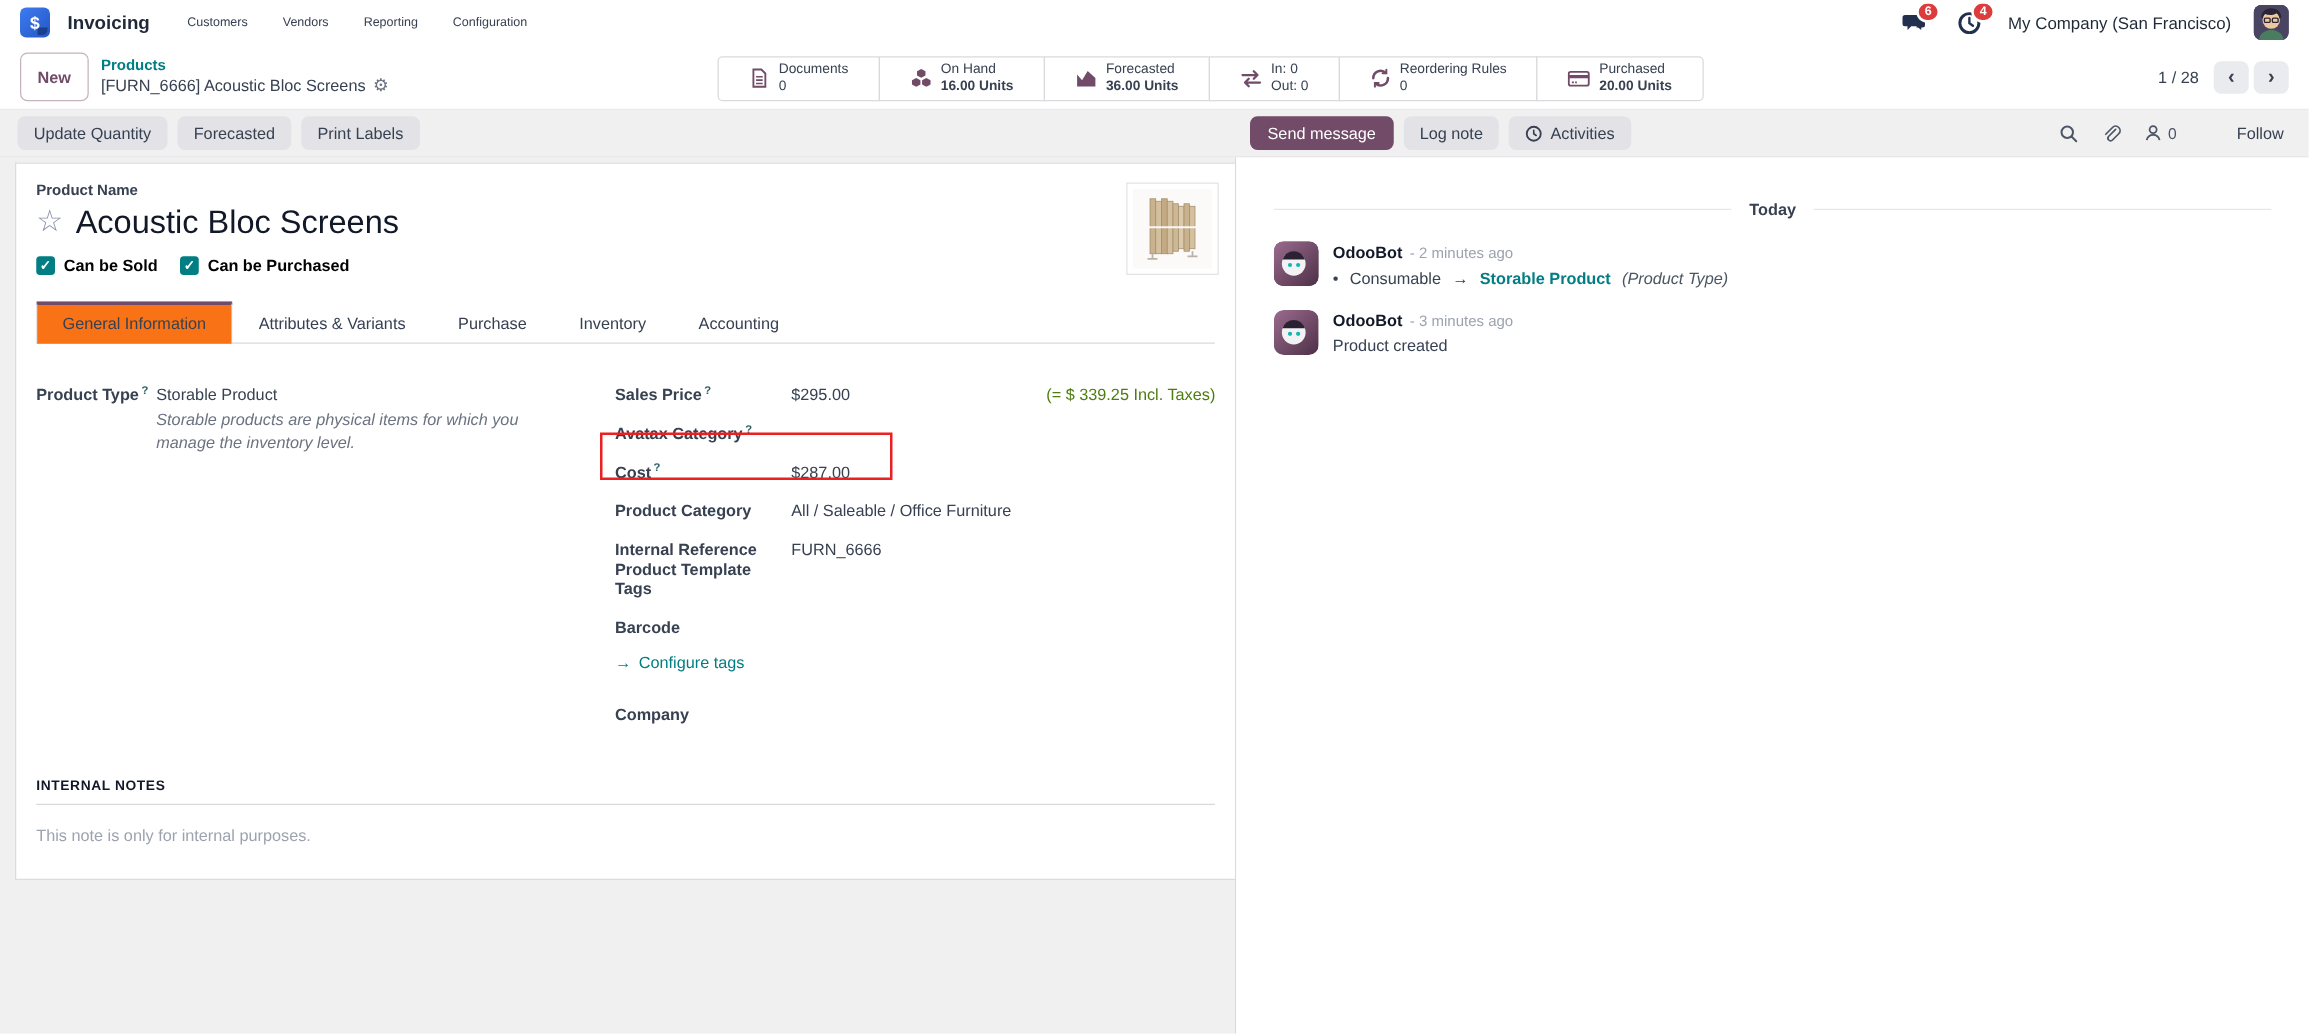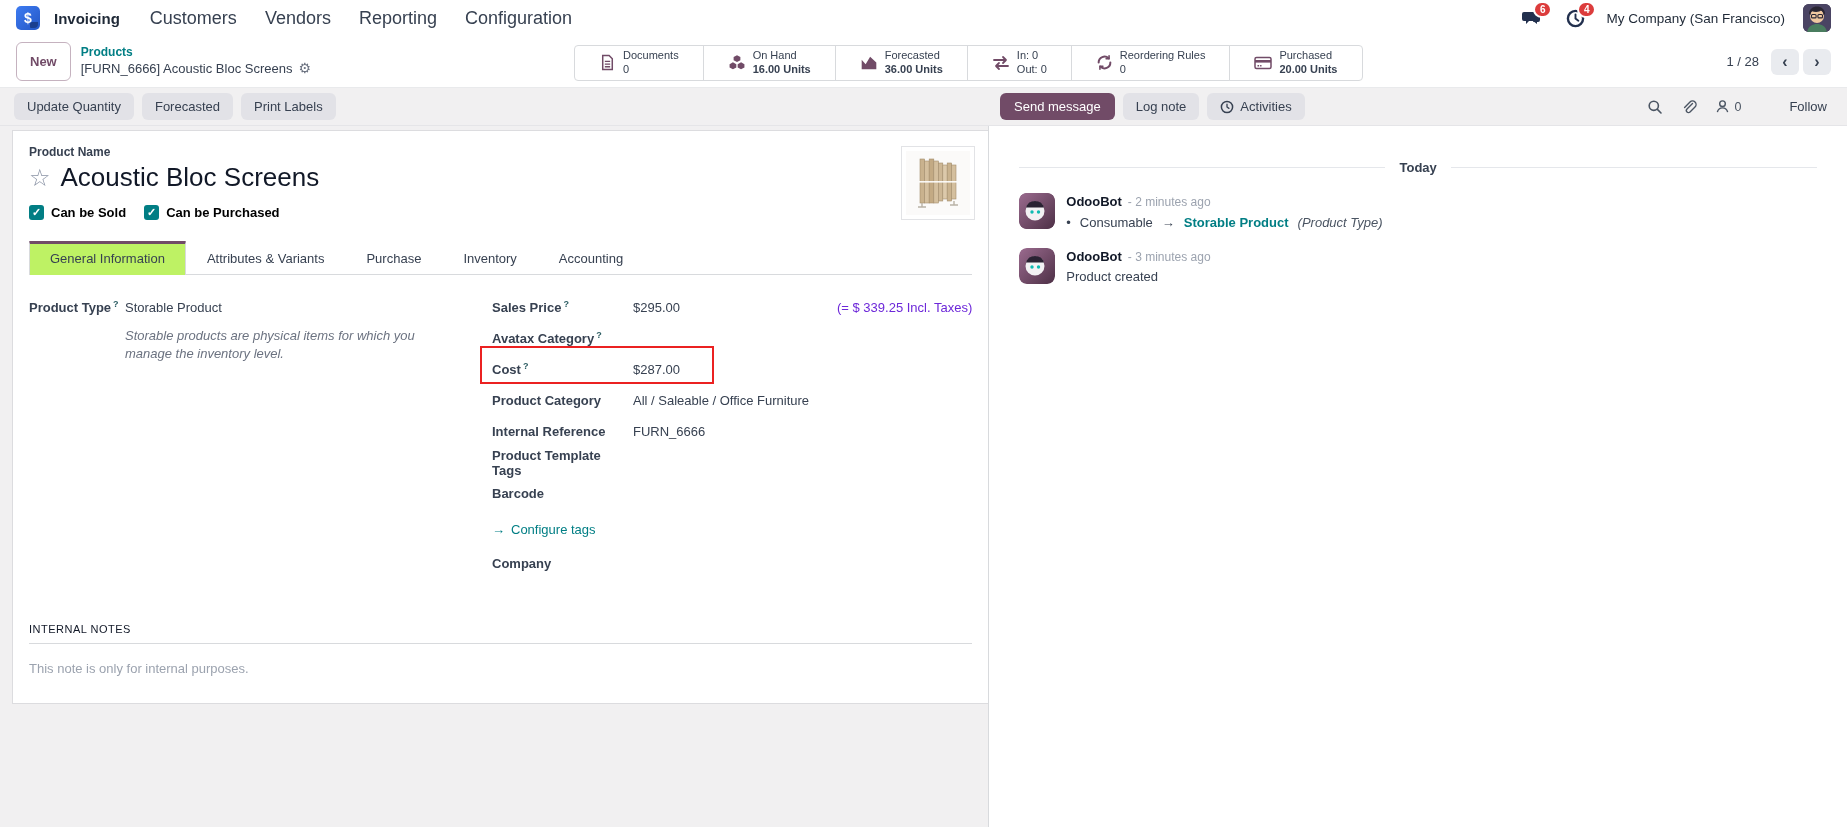--- a/index.html
+++ b/index.html
@@ -9,21 +9,21 @@
   
   .navbar { height:36px; background:#fff; display:flex; align-items:center; padding:0 16px; }
   .nav-left { display:flex; align-items:center; gap:8px; }
   .app-logo { width:24px; height:24px; border-radius:5px; background:linear-gradient(135deg,#3d7bf2,#2457c5);
               color:#fff; font-weight:bold; font-size:14px; display:flex; align-items:center; justify-content:center;
               position:relative; }
   .app-logo::after{ content:""; position:absolute; right:2px; bottom:2px; width:8px; height:6px;
                     border-radius:2px 0 4px 1px; background:#1b3f8f; }
   .app-name { font-size:15px; font-weight:600; color:#1f2937; margin:0 10px 0 6px; cursor:pointer; }
   .nav-menu { display:flex; gap:4px; }
-  .nav-menu-item { padding:6px 12px; border-radius:6px; color:#374151; cursor:pointer; font-size:18px; }
+  .nav-menu-item { padding:6px 12px; border-radius:6px; color:#374151; cursor:pointer; font-size:10px; }
   .nav-right { margin-left:auto; display:flex; align-items:center; gap:18px; }
   .nav-icon-wrap { position:relative; width:26px; height:22px; display:flex; align-items:center; justify-content:center; cursor:pointer; }
   .nav-badge { position:absolute; top:-6px; right:-8px; background:#dc3c3c; color:#fff; font-size:10px; font-weight:700;
                border-radius:10px; padding:1px 5px; border:2px solid #fff; line-height:1.1; }
   .company-name { font-size:13.5px; color:#1f2937; cursor:pointer; }
   .user-avatar { width:28px; height:28px; border-radius:6px; overflow:hidden; cursor:pointer; background:#3f3a56; }
 
   
   .control-panel { height:52px; background:#fff; position:relative; display:flex; align-items:center; padding:0 16px;
                    border-bottom:1px solid #e9eaec; }
@@ -79,48 +79,48 @@
 
   .check-row { display:flex; gap:18px; margin-top:12px; align-items:center; }
   .check-item { display:flex; gap:7px; align-items:center; }
   .checkbox { width:15px; height:15px; border-radius:3px; background:#017E84; color:#fff; font-size:11px; font-weight:700;
               display:flex; align-items:center; justify-content:center; cursor:pointer; }
   .check-label { font-size:13px; font-weight:600; color:#000000; }
 
   .tabs { display:flex; margin-top:20px; border-bottom:1px solid #d8dadd; }
   .tab { padding:9px 20px; font-size:13px; color:#374151; cursor:pointer; border:1px solid transparent; border-bottom:none;
          position:relative; top:1px; }
-  .tab.active { background:#bef264; border-color:#d8dadd; border-top:3px solid #714B67; font-weight:500;
+  .tab.active { background:#f97316; border-color:#d8dadd; border-top:3px solid #714B67; font-weight:500;
                 border-radius:1px 1px 0 0; padding-top:7px; }
 
   .fields-area { display:flex; margin-top:17px; }
   .col-left { flex:0 0 463px; padding-right:12px; }
   .col-right { flex:1; }
-  .field-row { display:flex; min-height:31px; align-items:center; position:relative; }
+  .field-row { display:flex; min-height:31px; align-items:flex-end; position:relative; }
   .flabel { font-weight:700; font-size:13px; color:#374151; }
   .col-left .flabel { width:96px; flex:0 0 96px; }
   .col-right .flabel { width:141px; flex:0 0 141px; }
   .fvalue { font-size:13px; color:#374151; cursor:text; }
   .fhelp-q { font-size:9px; color:#2c5d63; vertical-align:super; margin-left:2px; }
   .help-text { margin:4px 0 0 96px; font-style:italic; color:#6b7280; font-size:13px; width:336px; line-height:1.4; }
 
   .tax-pill { background:#EBDBDB; border-radius:12px; padding:2px 9px; font-size:12px; color:#374151; cursor:pointer;
               display:inline-flex; align-items:center; gap:5px; margin-top:-2px; }
   .pill-close { color:#6b7280; font-size:12px; cursor:pointer; }
 
   .annotation-box { position:absolute; left:-12px; top:-8px; width:234px; height:38px;
                     border:2px solid #EB2121; pointer-events:none; }
 
-  .sales-note { margin-left:157px; font-size:13px; color:#6d28d9; white-space:nowrap; }
+  .sales-note { margin-left:157px; font-size:13px; color:#4d7c0f; white-space:nowrap; }
 
   .configure-row { margin:6px 0 4px 0; min-height:29px; display:flex; align-items:center; }
   .link-teal { color:#017E84; font-size:13px; cursor:pointer; display:flex; gap:6px; align-items:center; }
 
   .notes-section { margin-top:44px; }
-  .notes-title { font-size:11px; font-weight:400; letter-spacing:.5px; color:#111827; }
+  .notes-title { font-size:11px; font-weight:700; letter-spacing:.5px; color:#111827; }
   .notes-rule { border:none; border-top:1px solid #d8dadd; margin-top:8px; }
   .notes-placeholder { margin-top:17px; color:#9ca3af; font-size:13px; cursor:text; }
 
   
   .chatter { flex:1; background:#fff; padding:0 30px; }
   .date-divider { display:flex; align-items:center; gap:14px; margin-top:34px; }
   .date-divider .line { flex:1; height:1px; background:#e5e7eb; }
   .date-label { font-size:13px; font-weight:700; color:#374151; }
   .message { display:flex; margin-top:18px; }
   .msg-avatar { width:36px; height:36px; border-radius:8px; flex:0 0 36px; overflow:hidden; }

